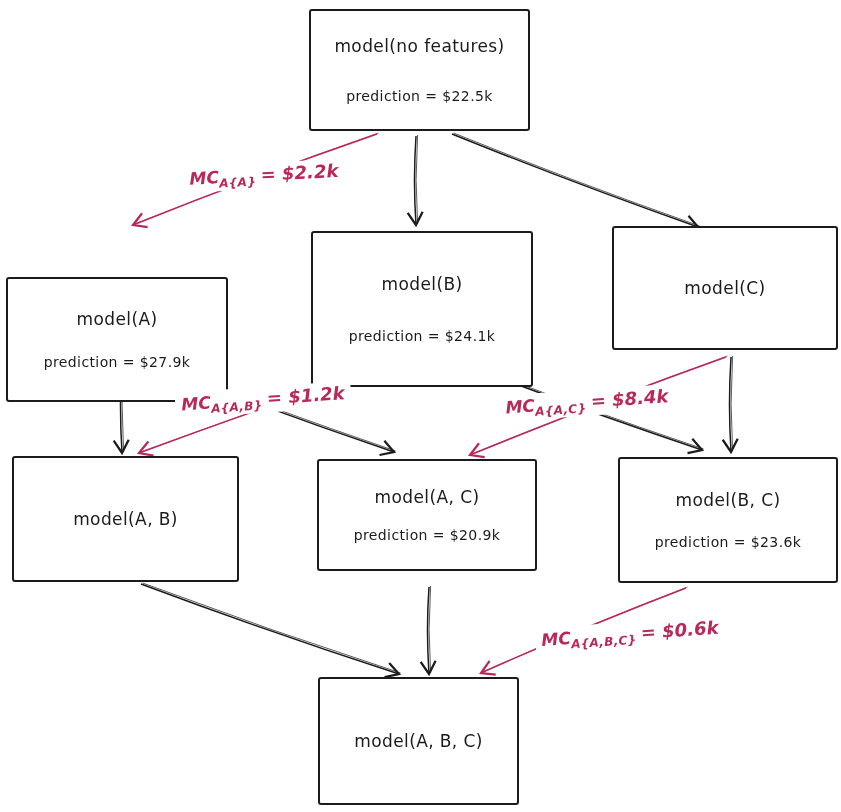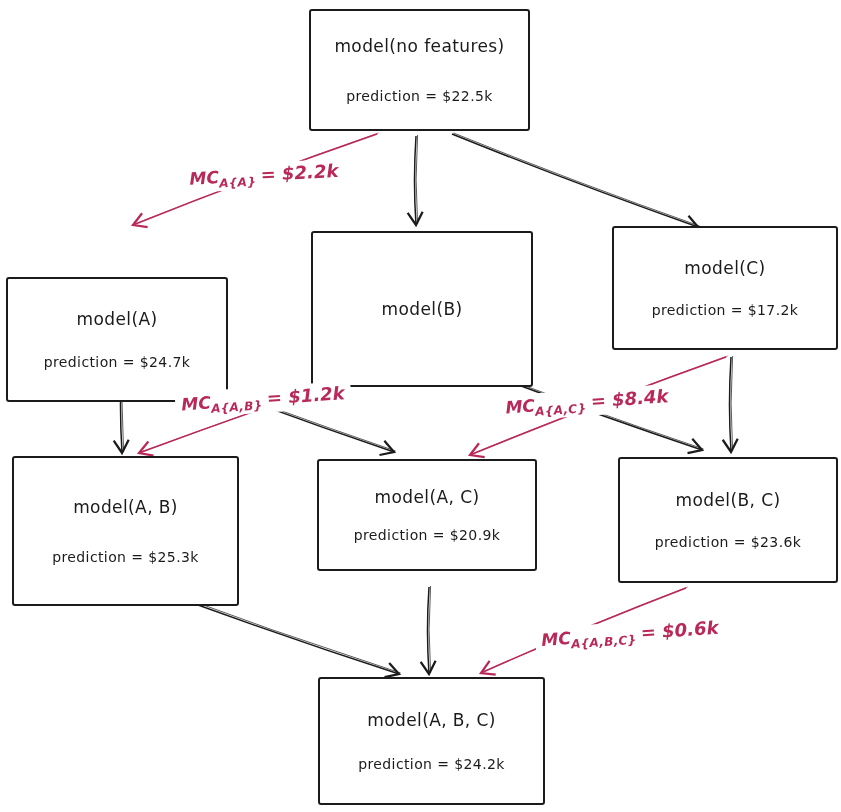--- a/index.html
+++ b/index.html
@@ -15,24 +15,24 @@
     background:#ffffff;border:2.6px solid #1b1b1b;border-radius:3px;
     display:flex;flex-direction:column;justify-content:space-evenly;align-items:center;
     padding:6px 4px;
   }
   .node-title{font-size:17px;letter-spacing:.4px;white-space:nowrap;}
   .node-pred{font-size:14px;letter-spacing:.4px;white-space:nowrap;}
   #node-root{left:309px;top:9px;width:221px;height:122px;gap:12px;}
   #node-a{left:6px;top:229px;width:222px;height:125px;margin-top:48px;}
   #node-b{left:311px;top:231px;width:222px;height:156px;}
   #node-c{left:612px;top:226px;width:226px;height:124px;}
-  #node-ab{left:12px;top:456px;width:227px;height:150px;}
+  #node-ab{left:12px;top:456px;width:227px;height:126px;}
   #node-ac{left:317px;top:459px;width:220px;height:112px;}
   #node-bc{left:618px;top:457px;width:220px;height:126px;}
-  #node-abc{left:318px;top:677px;width:227px;height:128px;}
+  #node-abc{left:318px;top:677px;width:201px;height:128px;}
   .mc-label{
     position:absolute;z-index:3;background:#ffffff;
     color:var(--accent,#b8295a);font-weight:bold;font-style:italic;
     font-size:17px;padding:1px 6px;white-space:nowrap;
     transform:translate(-50%,-50%) rotate(-4deg);
   }
   .mc-label sub{font-size:12px;letter-spacing:.3px;}
   .mc-val{font-size:18px;margin-left:5px;}
   #mc-1{left:264px;top:176px;transform:translate(-50%,-50%) rotate(-3deg);}
   #mc-2{left:263px;top:400px;}
@@ -102,44 +102,42 @@
         <path d="M686,588 Q582.3509549318987,627.7287736592851 481,673" fill="none" stroke="#b8295a" stroke-width="1.5" marker-end="url(#arrow-red)"></path>
       </g>
     </svg>
 
   <div class="node" id="node-root">
     <div class="node-title">model(no features)</div>
     <div class="node-pred">prediction = $22.5k</div>
   </div>
   <div class="node" id="node-a">
     <div class="node-title">model(A)</div>
-    <div class="node-pred">prediction = $24.7k</div>
+    <div class="node-pred">prediction = $27.9k</div>
   </div>
   <div class="node" id="node-b">
     <div class="node-title">model(B)</div>
+    <div class="node-pred">prediction = $24.1k</div>
   </div>
   <div class="node" id="node-c">
     <div class="node-title">model(C)</div>
-    <div class="node-pred">prediction = $17.2k</div>
   </div>
   <div class="node" id="node-ab">
     <div class="node-title">model(A, B)</div>
-    <div class="node-pred">prediction = $25.3k</div>
   </div>
   <div class="node" id="node-ac">
     <div class="node-title">model(A, C)</div>
     <div class="node-pred">prediction = $20.9k</div>
   </div>
   <div class="node" id="node-bc">
     <div class="node-title">model(B, C)</div>
     <div class="node-pred">prediction = $23.6k</div>
   </div>
   <div class="node" id="node-abc">
     <div class="node-title">model(A, B, C)</div>
-    <div class="node-pred">prediction = $24.2k</div>
   </div>
 
   <div class="mc-label" id="mc-1">
     <span>MC</span><sub>A{A}</sub><span class="mc-val">= $2.2k</span>
   </div>
   <div class="mc-label" id="mc-2">
     <span>MC</span><sub>A{A,B}</sub><span class="mc-val">= $1.2k</span>
   </div>
   <div class="mc-label" id="mc-3">
     <span>MC</span><sub>A{A,C}</sub><span class="mc-val">= $8.4k</span>

